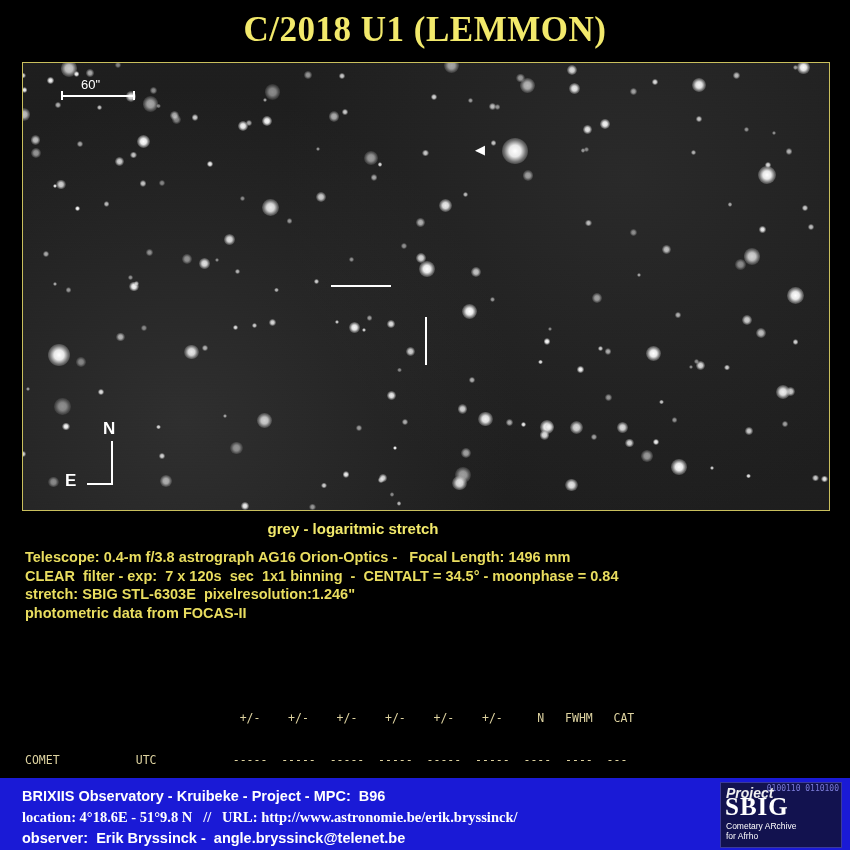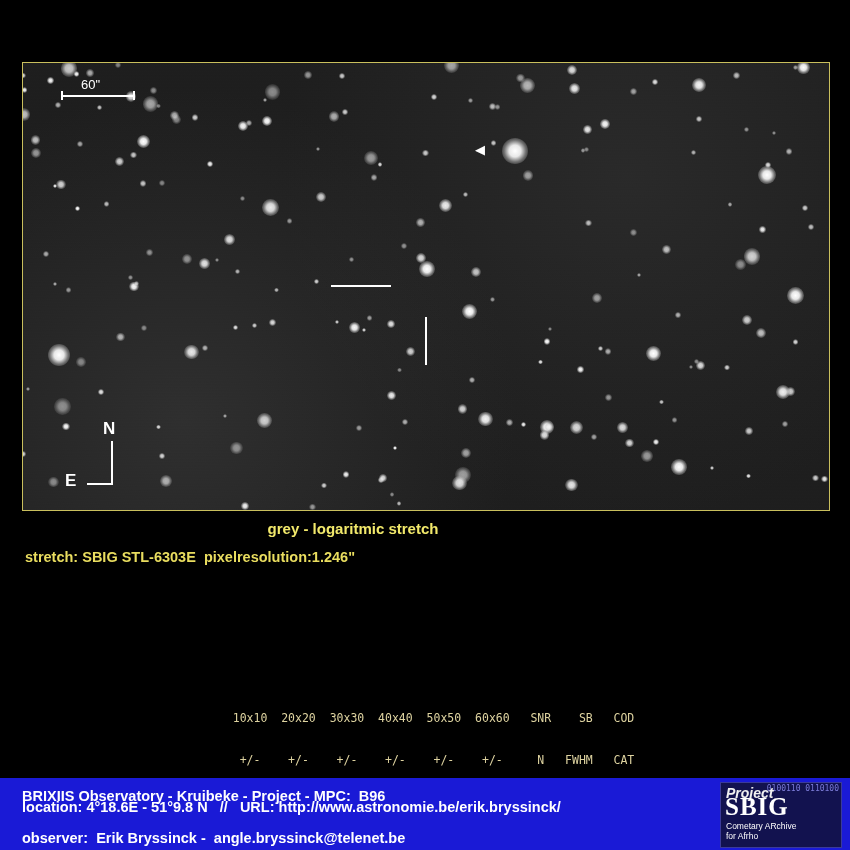--- a/index.html
+++ b/index.html
@@ -254,20 +254,21 @@
     font-family: "DejaVu Sans Mono", monospace;
     line-height: 9px;
     text-align: right;
   }
 </style>
 </head>
 <body>
 
 <div class="page">
 
+  <div class="title">C/2018 U1 (LEMMON)</div>
 
   <div class="imagepanel">
     <div class="sky"></div>
     <div class="noise"></div>
 
     <div id="starfield">
         <div class="star" style="left: 673.309px; top: 53.3084px; width: 5.41546px; height: 5.41546px; opacity: 0.76;"></div>
         <div class="star" style="left: 722.154px; top: 364.432px; width: 8.04252px; height: 8.04252px; opacity: 0.77;"></div>
         <div class="star" style="left: 53.1837px; top: 294.399px; width: 9.397px; height: 9.397px; opacity: 0.45;"></div>
         <div class="star" style="left: 305.978px; top: 48.0186px; width: 10.5124px; height: 10.5124px; opacity: 0.64;"></div>
@@ -478,35 +479,37 @@
     </div>
 
     <div class="marker-h" style="left:308px; top:222px; width:60px;"></div>
     <div class="marker-v" style="left:402px; top:254px; height:48px;"></div>
     <div class="arrow-small" style="left:452px; top:80px;">◀</div>
   </div>
 
   <div class="stretch-caption">grey -  logaritmic stretch</div>
 
   <div class="meta">
+    <div>Telescope: 0.4-m f/3.8 astrograph AG16 Orion-Optics -   Focal Length: 1496 mm</div>
+    <div>CLEAR  filter - exp:  7 x 120s  sec  1x1 binning  -  CENTALT = 34.5° - moonphase = 0.84</div>
     <div>stretch: SBIG STL-6303E  pixelresolution:1.246"</div>
+    <div>photometric data from FOCAS-II</div>
   </div>
 
   <div class="phot">
-    <div class="hdr">                              10x10  20x20  30x30  40x40  50x50  60x60   SNR    SB   COD</div>
     <div class="hdr">                               +/-    +/-    +/-    +/-    +/-    +/-     N   FWHM   CAT</div>
     <div class="hdr">COMET           UTC           -----  -----  -----  -----  -----  -----  ----  ----  ---</div>
     <div>------------    -----------------</div>
     
     
   </div>
 
   <div class="footer">
     <div class="footer-text" style="top:8px;">BRIXIIS Observatory - Kruibeke - Project - MPC:  B96</div>
-    <div class="footer-text" style="top:19px;">location: 4°18.6E - 51°9.8 N   //   URL: http://www.astronomie.be/erik.bryssinck/</div>
+    <div class="footer-text" style="top:29px;font-family:Liberation Serif, serif;">location: 4°18.6E - 51°9.8 N   //   URL: http://www.astronomie.be/erik.bryssinck/</div>
     <div class="footer-text" style="top:50px;">observer:  Erik Bryssinck -  angle.bryssinck@telenet.be</div>
 
     <div class="cara-logo">
       <div class="bits">0100110
 0110100</div>
       <div class="proj">Project</div>
       <div class="cara">SBIG</div>
       <div class="sub1">Cometary ARchive</div>
       <div class="sub2">for Afrho</div>
     </div>

